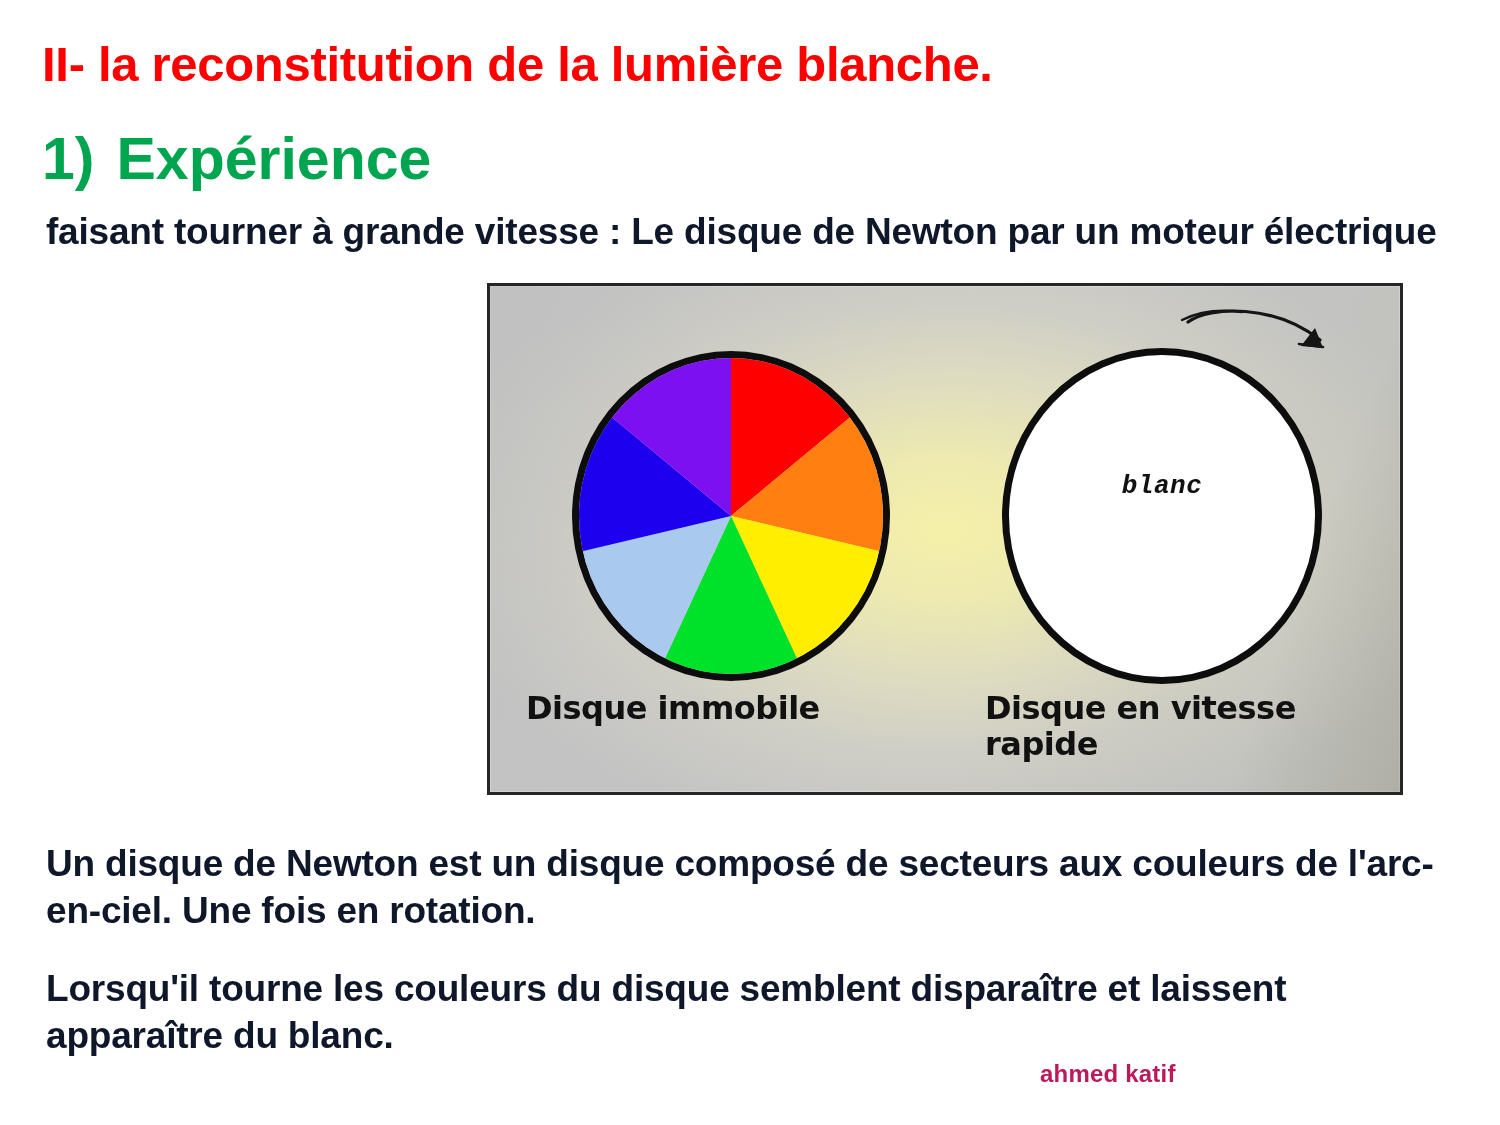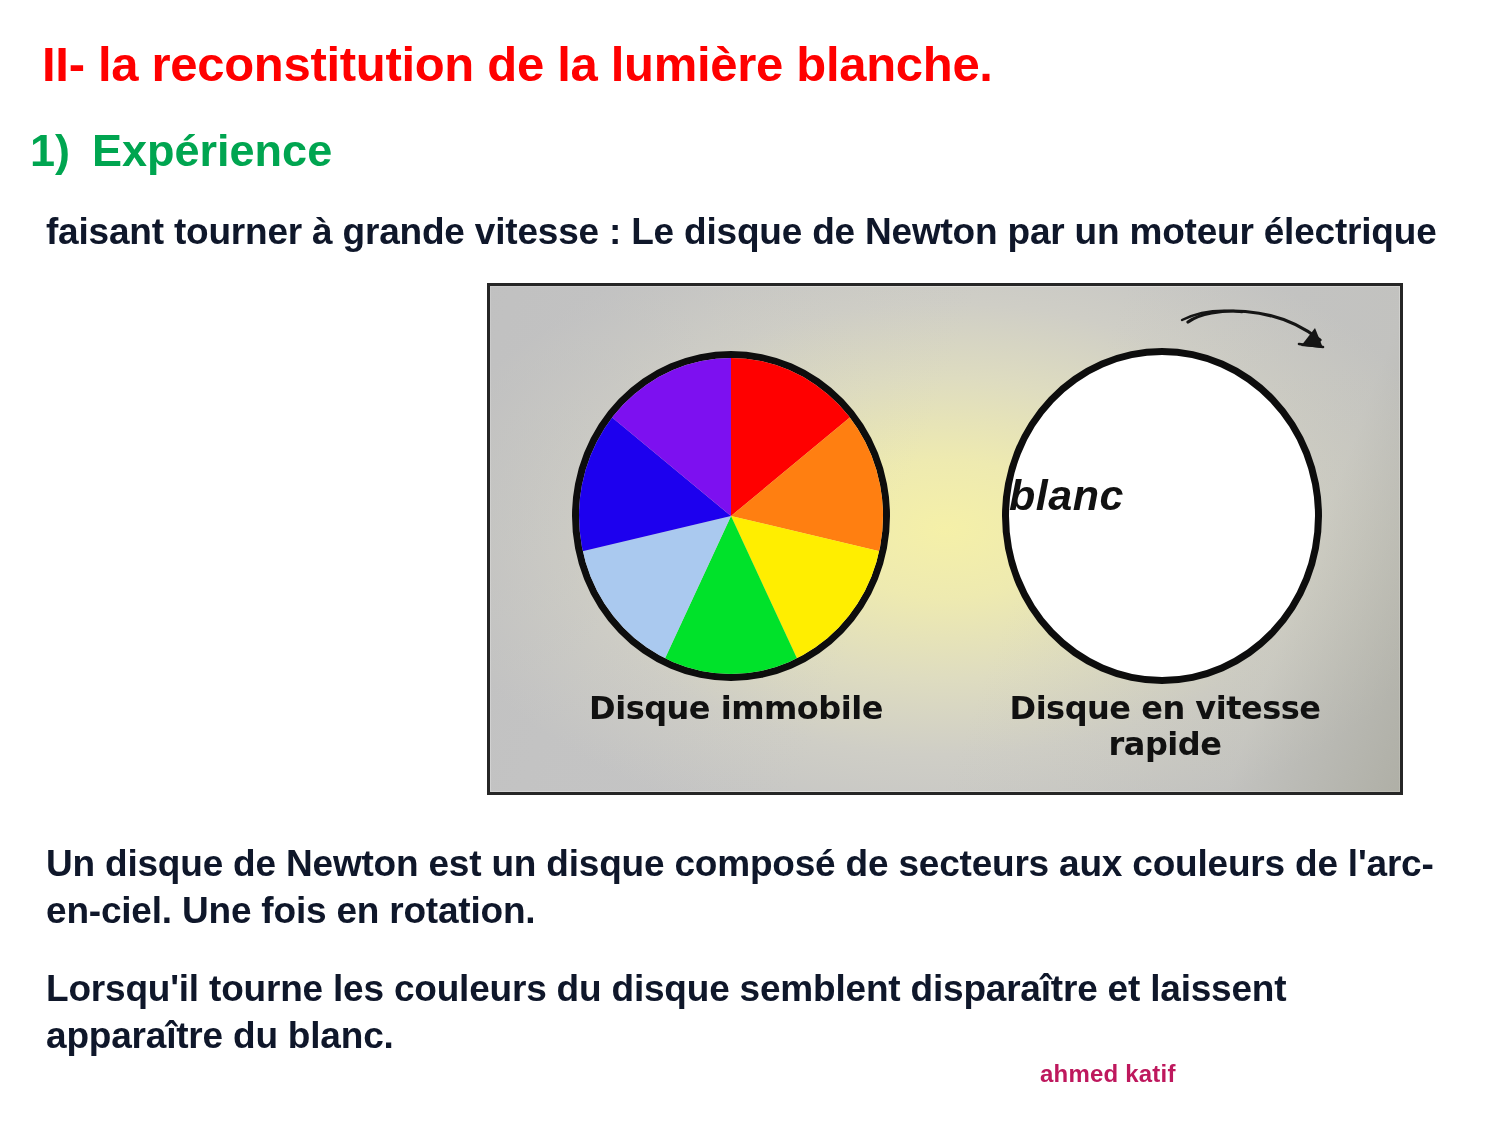--- a/index.html
+++ b/index.html
@@ -29,23 +29,23 @@
     top: 36px;
     font-size: 49px;
     font-weight: bold;
     color: #ff0000;
     letter-spacing: -0.3px;
     white-space: nowrap;
   }
 
   .title-sub {
     position: absolute;
-    left: 30px;
+    left: 42px;
     top: 125px;
-    font-size: 45px;
+    font-size: 59px;
     font-weight: bold;
     color: #00a550;
     white-space: nowrap;
   }
   .title-sub .num { margin-right: 22px; }
 
   .para {
     position: absolute;
     font-size: 37px;
     font-weight: bold;
@@ -141,46 +141,45 @@
     border-radius: 50%;
     border: 7px solid #0d0d0d;
     box-sizing: border-box;
     background: #ffffff;
   }
   .blanc-label {
     position: absolute;
     left: 0;
     right: 0;
     top: 116px;
-    text-align: left;
-    font-family: Liberation Sans, sans-serif;
+    text-align: center;
+    font-family: Liberation Mono, monospace;
     font-style: italic;
     font-weight: bold;
-    font-size: 43px;
+    font-size: 26px;
     color: #111111;
     letter-spacing: 0.5px;
   }
 
   
   .rot-arrow {
     position: absolute;
     left: 690px;
     top: 14px;
     width: 190px;
     height: 90px;
   }
 
   
   .cap {
     position: absolute;
     font-family: "DejaVu Sans", sans-serif;
     font-weight: bold;
     font-size: 32px;
     color: #111111;
-    text-align: center;
     line-height: 1.12;
     letter-spacing: -0.5px;
   }
   .cap-left {
     left: 36px;
     top: 405px;
     width: 420px;
   }
   .cap-right {
     left: 495px;

